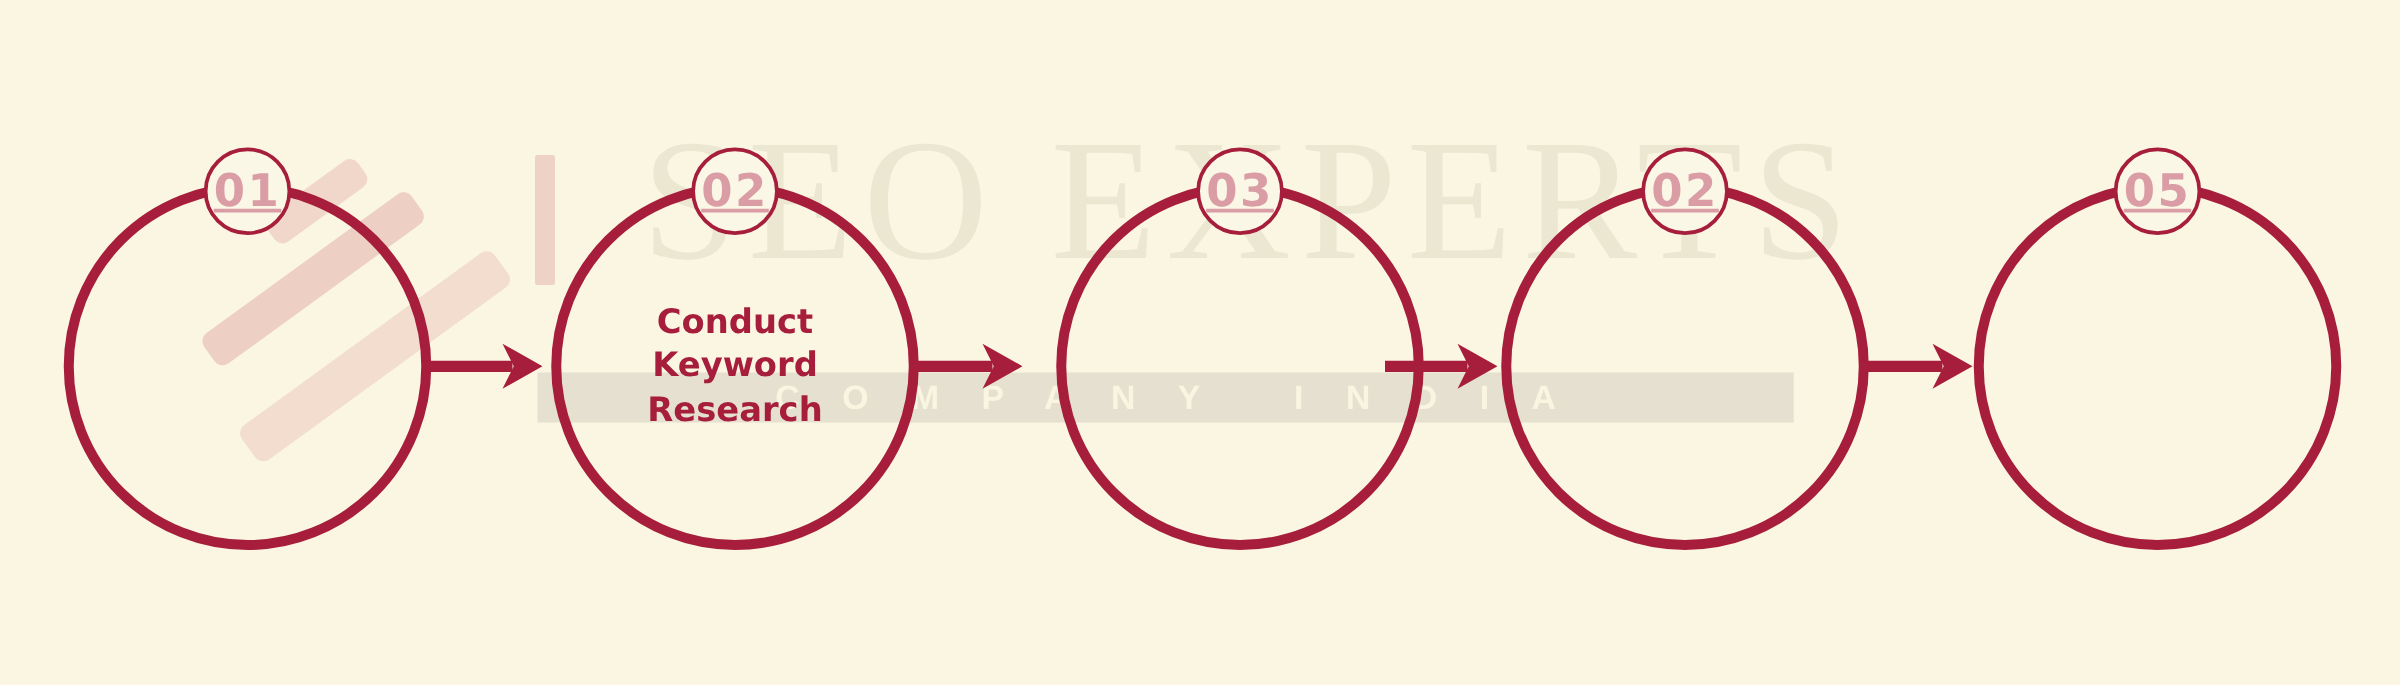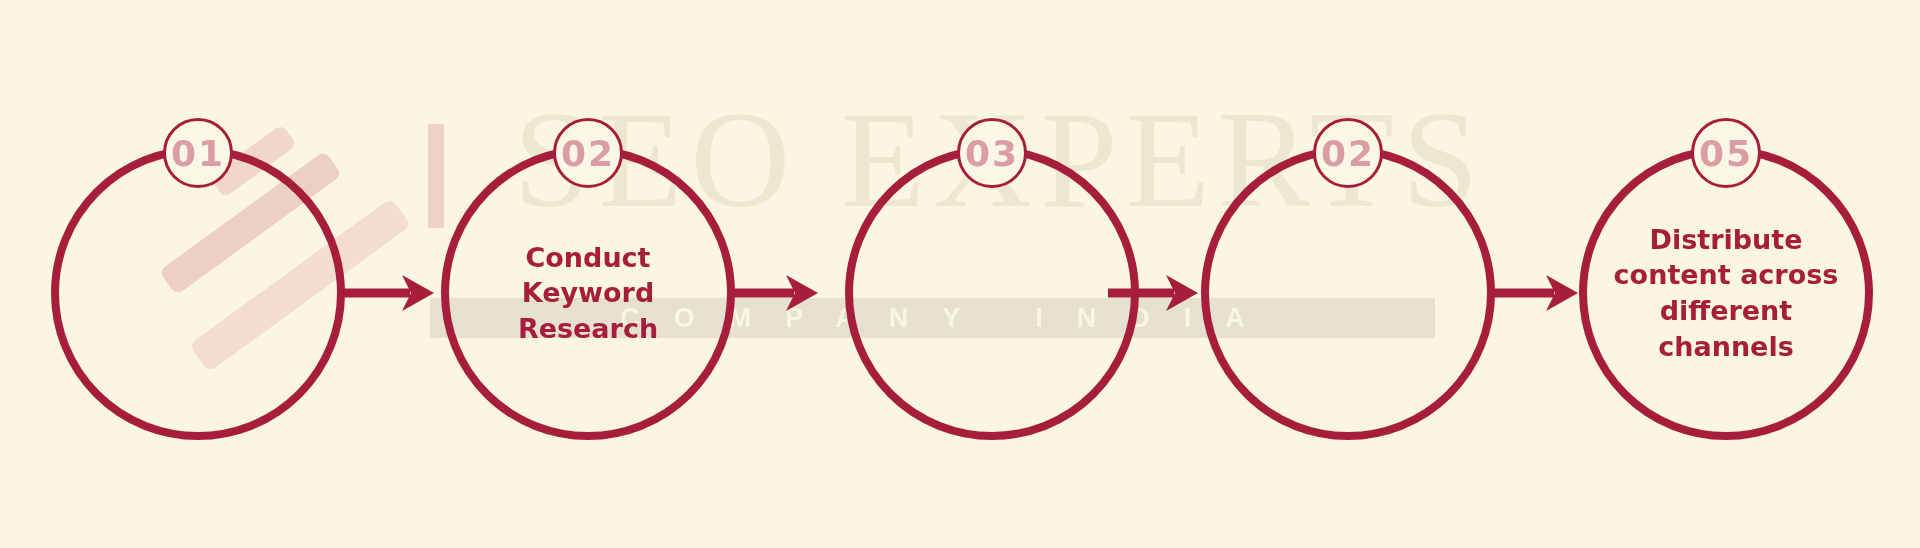--- a/index.html
+++ b/index.html
@@ -52,20 +52,21 @@
 
   .badge{
     position:absolute;top:-36px;left:50%;transform:translateX(-50%);
     width:70px;height:70px;box-sizing:border-box;
     border:3px solid var(--accent,#A61E3B);
     border-radius:50%;
     background:var(--badge-fill,#FBF7E6);
     display:flex;align-items:center;justify-content:center;
     font-size:36px;font-weight:600;letter-spacing:2px;
     color:var(--badge-number,#DB9DA5);
+    text-decoration:underline;
   }
   .label{
     max-width:250px;
     text-align:center;
     white-space:pre-line;
     font-size:27px;line-height:1.32;font-weight:700;
     color:var(--accent,#A61E3B);
   }
 
   
@@ -133,19 +134,15 @@
 
   <div class="arrow arrow-4">
     <svg viewBox="0 0 90 40" preserveAspectRatio="none" aria-hidden="true">
       <line x1="0" y1="20" x2="66" y2="20" stroke="currentColor" stroke-width="9"></line>
       <path d="M58,2 L90,20 L58,38 L67,20 Z" fill="currentColor"></path>
     </svg>
   </div>
 
   <div class="step step-5">
     <div class="badge">05</div>
-    <div class="label">Distribute
-content across
-different
-channels</div>
   </div>
 
 </div>
 
 </body></html>

